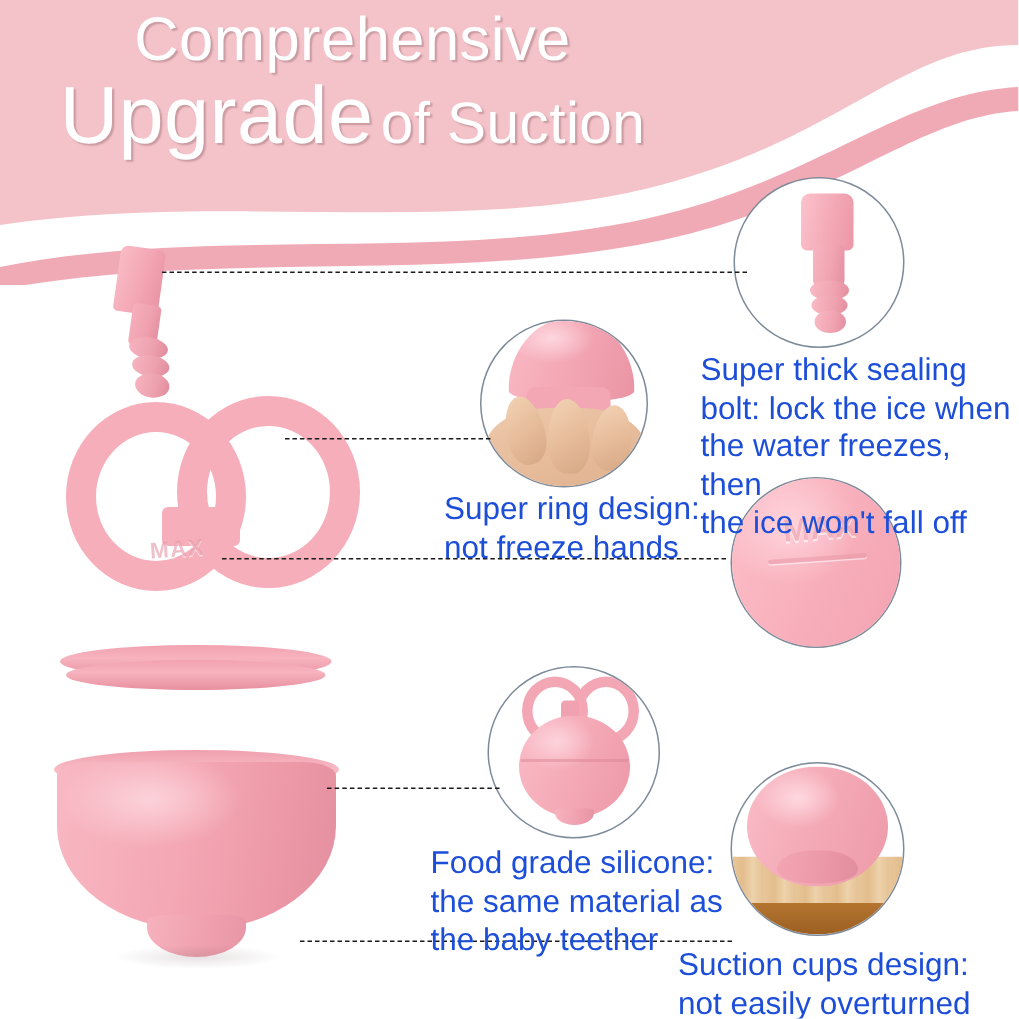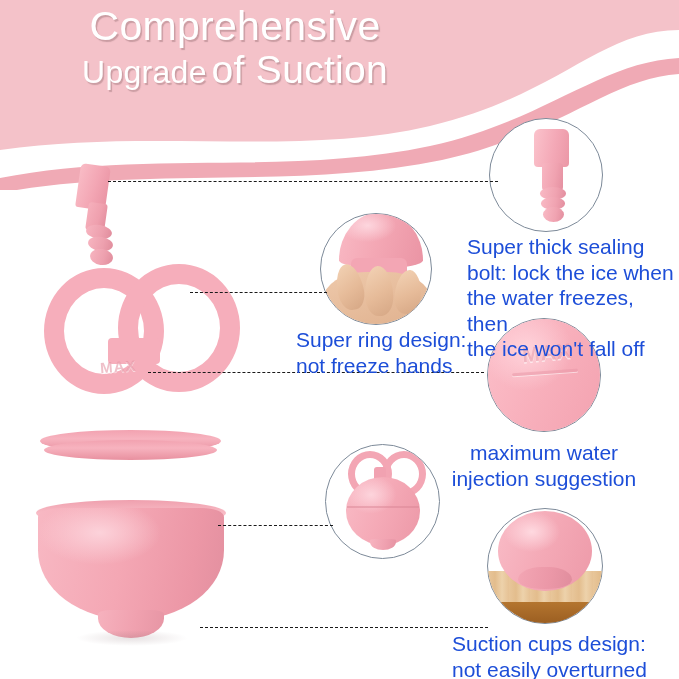--- a/index.html
+++ b/index.html
@@ -20,21 +20,21 @@
   }
   .title-l1{
     color:#ffffff;font-size:41px;letter-spacing:.3px;
     text-shadow:1.5px 1.5px 1px rgba(150,110,115,.45);
     white-space:nowrap;
   }
   .title-l2{
     color:#ffffff;letter-spacing:.3px;white-space:nowrap;margin-top:3px;
     text-shadow:1.5px 1.5px 1px rgba(150,110,115,.45);
   }
-  .title-big{font-size:32px;}
+  .title-big{font-size:54px;}
   .title-small{font-size:39px;}
 
   
   .dash{
     position:absolute;height:0;border-top:1.4px dashed #1a1a1a;z-index:6;
   }
 
   
   .circle{
     position:absolute;border-radius:50%;
@@ -275,33 +275,34 @@
   <div class="cap" style="left:296px;top:327px;width:215px;">Super ring design:
 not freeze hands</div>
 
   <div class="circle" style="left:487px;top:318px;width:112px;height:112px;">
     <div class="circle-inner">
       <div class="c-maxdisk" style="left:-2px;top:-2px;width:116px;height:116px;"></div>
       <div class="c-maxtext" style="left:34px;top:22px;">MAX</div>
       <div class="c-maxline" style="left:24px;top:52px;width:66px;"></div>
     </div>
   </div>
-  <div class="cap cap-center" style="left:449px;top:440px;width:190px;">maximum water
-injection suggestion</div>
 
   <div class="circle" style="left:325px;top:444px;width:113px;height:113px;">
     <div class="circle-inner">
       <div class="ring" style="left:22px;top:6px;width:30px;height:32px;border-width:7px;border-color:#f3a6b4;"></div>
       <div class="ring" style="left:56px;top:6px;width:30px;height:32px;border-width:7px;border-color:#f3a6b4;"></div>
       <div style="position:absolute;left:48px;top:22px;width:12px;height:24px;background:#f1a2b1;border-radius:3px;"></div>
       <div class="c-sphere" style="left:20px;top:32px;width:74px;height:68px;"></div>
       <div class="c-seam" style="left:21px;top:61px;width:72px;"></div>
       <div class="c-foot" style="left:44px;top:94px;width:26px;height:11px;"></div>
     </div>
   </div>
+  <div class="cap" style="left:287px;top:563px;width:215px;">Food grade silicone:
+the same material as
+the baby teether</div>
 
   <div class="circle" style="left:487px;top:508px;width:114px;height:114px;">
     <div class="circle-inner">
       <div class="wood" style="left:0px;top:62px;width:114px;height:52px;">
         <div class="wood-top"></div>
         <div class="wood-edge"></div>
       </div>
       <div class="c-suction-ball" style="left:10px;top:2px;width:94px;height:80px;"></div>
       <div class="c-suction-base" style="left:30px;top:58px;width:54px;height:22px;"></div>
     </div>

